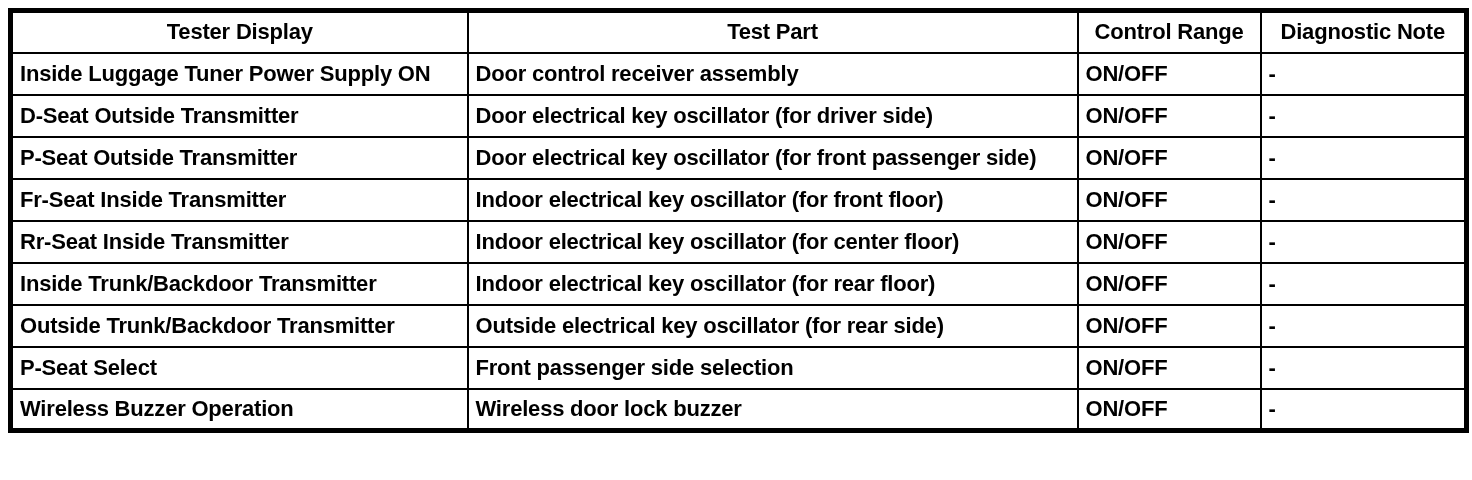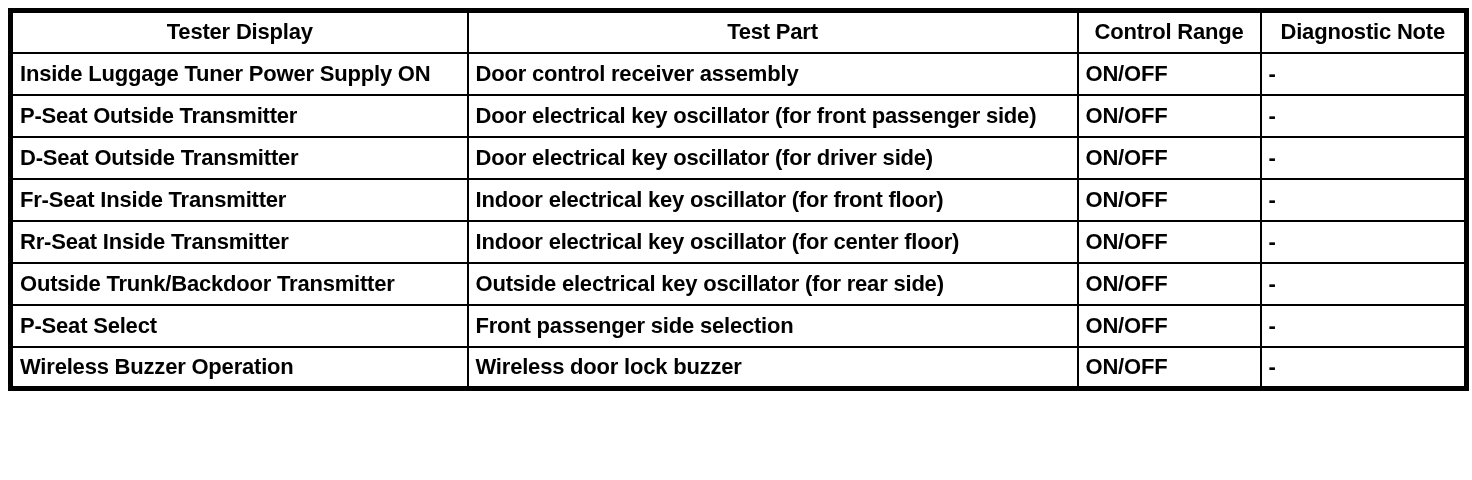--- a/index.html
+++ b/index.html
@@ -60,40 +60,46 @@
       </tr>
     </thead>
     <tbody>
       <tr>
         <td>Inside Luggage Tuner Power Supply ON</td>
         <td>Door control receiver assembly</td>
         <td>ON/OFF</td>
         <td>-</td>
       </tr>
       <tr>
-        <td>P-Seat Outside Transmitter</td>
-        <td>Door electrical key oscillator (for front passenger side)</td>
+        <td>D-Seat Outside Transmitter</td>
+        <td>Door electrical key oscillator (for driver side)</td>
         <td>ON/OFF</td>
         <td>-</td>
       </tr>
       <tr>
-        <td>D-Seat Outside Transmitter</td>
-        <td>Door electrical key oscillator (for driver side)</td>
+        <td>P-Seat Outside Transmitter</td>
+        <td>Door electrical key oscillator (for front passenger side)</td>
         <td>ON/OFF</td>
         <td>-</td>
       </tr>
       <tr>
         <td>Fr-Seat Inside Transmitter</td>
         <td>Indoor electrical key oscillator (for front floor)</td>
         <td>ON/OFF</td>
         <td>-</td>
       </tr>
       <tr>
         <td>Rr-Seat Inside Transmitter</td>
         <td>Indoor electrical key oscillator (for center floor)</td>
+        <td>ON/OFF</td>
+        <td>-</td>
+      </tr>
+      <tr>
+        <td>Inside Trunk/Backdoor Transmitter</td>
+        <td>Indoor electrical key oscillator (for rear floor)</td>
         <td>ON/OFF</td>
         <td>-</td>
       </tr>
       <tr>
         <td>Outside Trunk/Backdoor Transmitter</td>
         <td>Outside electrical key oscillator (for rear side)</td>
         <td>ON/OFF</td>
         <td>-</td>
       </tr>
       <tr>

